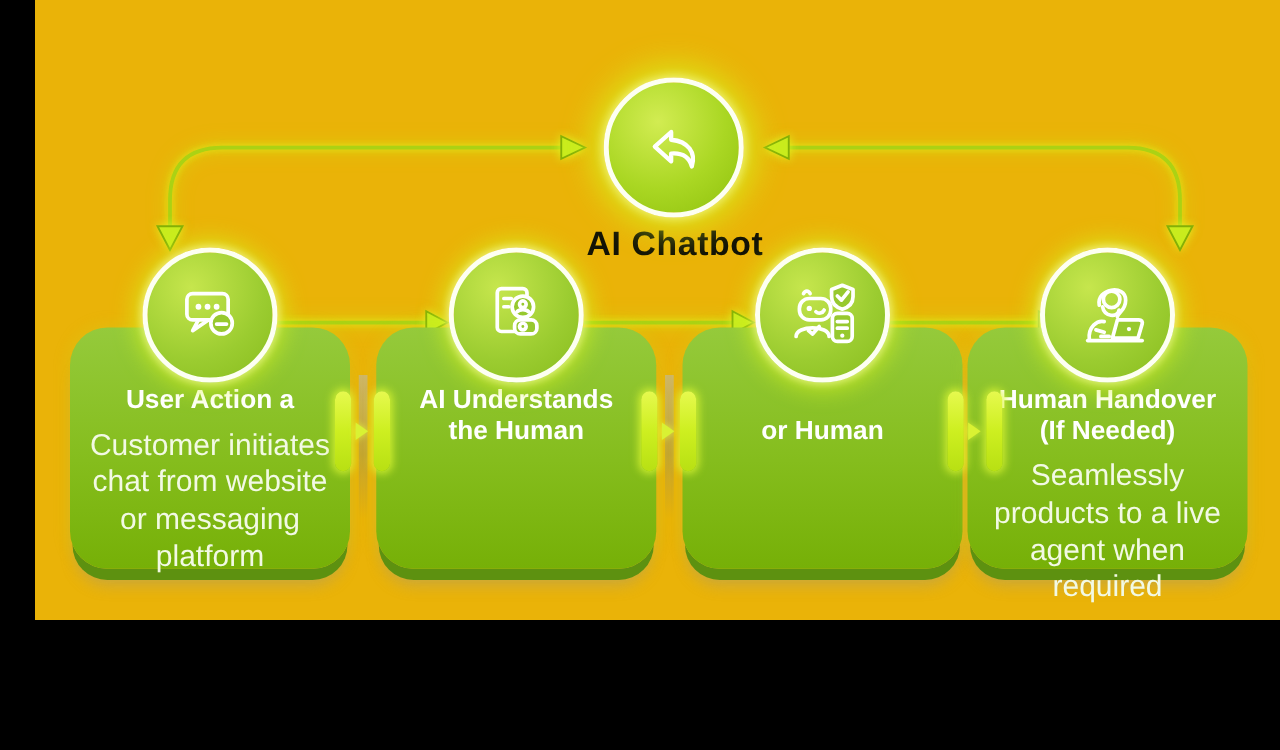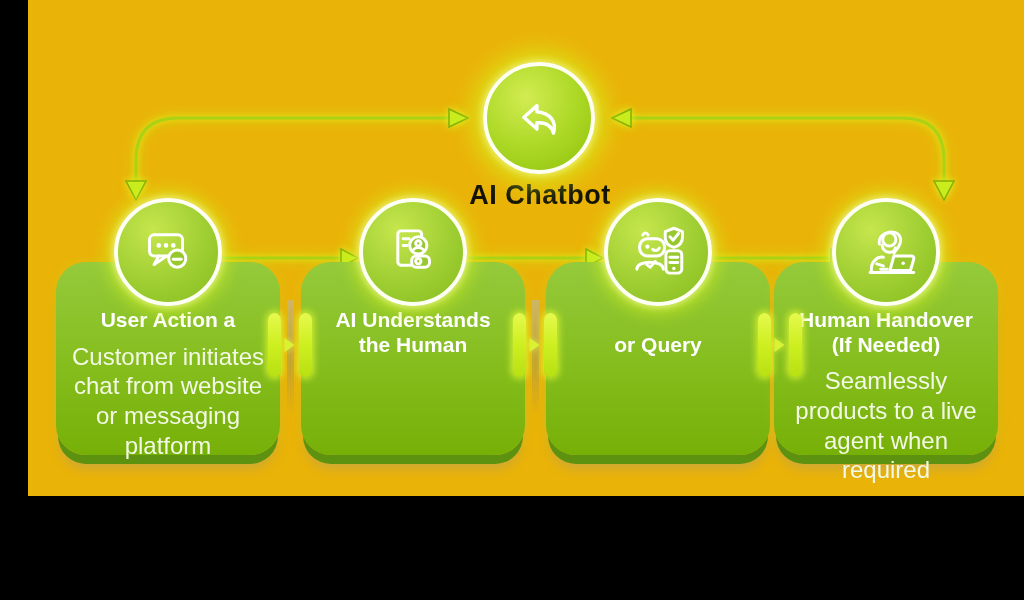--- a/index.html
+++ b/index.html
@@ -135,21 +135,21 @@
         <path class="icon-stroke" d="M33 69 L38 73 L46 64"></path>
         <path class="icon-stroke icon-fillgreen" d="M74 14 L87 19 V28 C87 36 81 41 74 43 C67 41 61 36 61 28 V19 Z"></path>
         <path class="icon-stroke" d="M68 27 L73 32 L81 22"></path>
         <rect class="icon-stroke icon-fillgreen" x="62" y="48" width="24" height="34" rx="6"></rect>
         <path class="icon-stroke" d="M68 58 H80 M68 66 H80"></path>
         <circle class="icon-dot" cx="74" cy="75" r="2.6"></circle>
       </svg>
     </div>
     <div class="card-title">
       <br>
-      <span>or Query</span>
+      <span>or Human</span>
     </div>
   </div>
 
   <div class="card" style="left:746px">
     <div class="icon-circle">
       <svg viewBox="0 0 100 100">
         <path class="icon-stroke" d="M40 38 C36 18 72 12 72 32 C72 44 64 46 62 52"></path>
         <circle class="icon-stroke" cx="55" cy="31" r="10"></circle>
         <path class="icon-stroke" d="M44 40 C46 52 62 54 64 44"></path>
         <path class="icon-stroke" d="M28 80 C26 64 38 56 46 58"></path>

